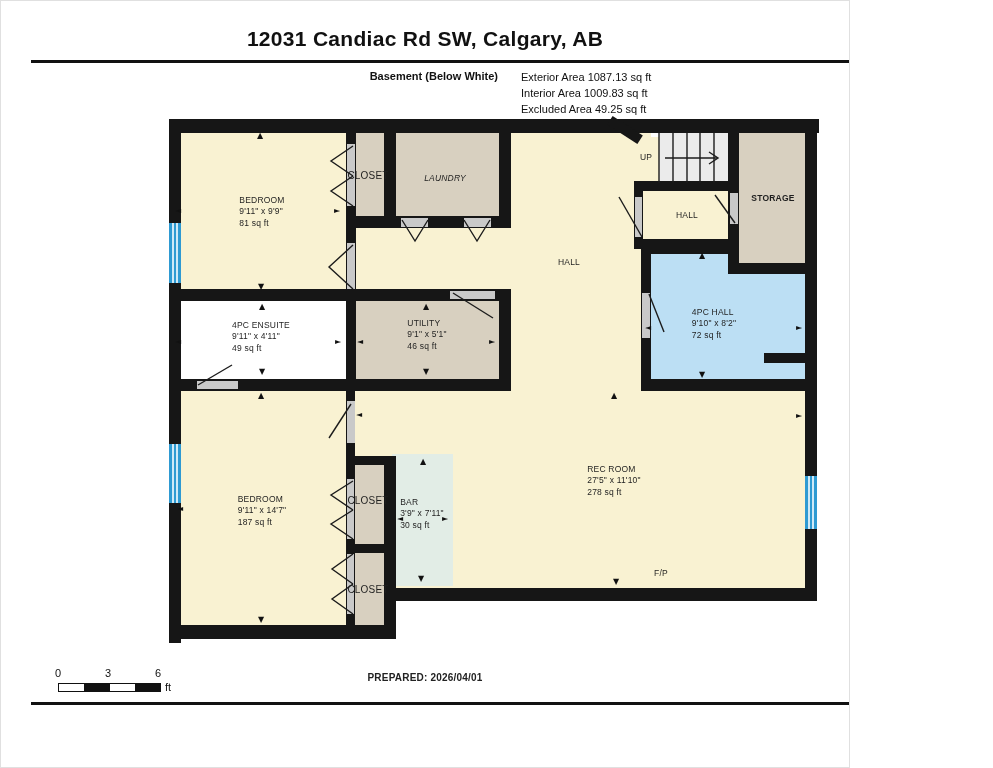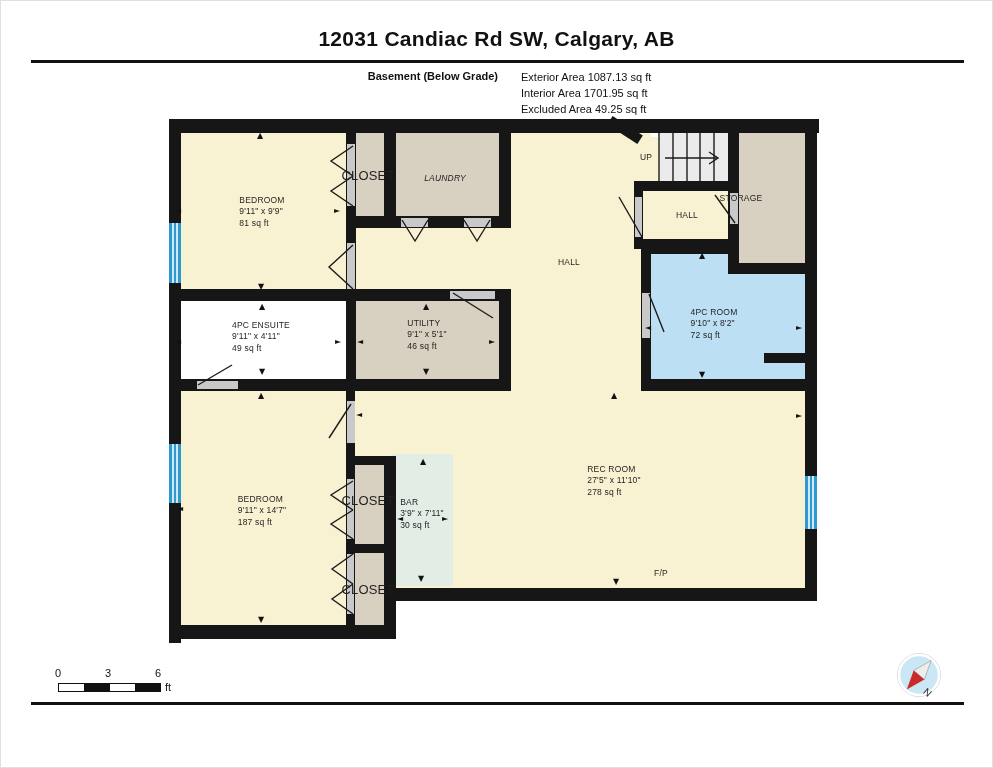--- a/index.html
+++ b/index.html
@@ -1,30 +1,30 @@
 <!DOCTYPE html>
 <html><head>
 <meta charset="utf-8">
 <style>
   html,body{margin:0;padding:0;background:#fff;}
-  #page{position:relative;width:993px;height:768px;background:#ffffff;overflow:hidden;
+  #page{position:relative;width:850px;height:768px;background:#ffffff;overflow:hidden;
         font-family:"Liberation Sans",sans-serif;border:1px solid #e0e0e0;box-sizing:border-box;}
   .w{position:absolute;background:#161616;}
   .jamb{position:absolute;background:#c9c9c9;}
   .fill{position:absolute;}
   .cream{background:#f9f2d2;}
   .beige{background:#d8d0c0;}
   .whitefill{background:#ffffff;}
   .bathblue{background:#bcdff4;}
   .barteal{background:#e2ede6;}
   .stairs{background:#ebebeb;}
   .window{position:absolute;background:linear-gradient(90deg,#2e9ad2 0 3px,#cfe9f7 3px 5px,#2e9ad2 5px 7px,#cfe9f7 7px 9px,#2e9ad2 9px 12px);}
   .lbl{position:absolute;transform:translate(-50%,-50%);text-align:left;
        font:8.5px/1.35 "Liberation Sans",sans-serif;color:#1f1f1f;white-space:nowrap;letter-spacing:.2px;}
-  .lbl.sm{font-size:13px;}
+  .lbl.sm{font-size:10px;}
   .ar{position:absolute;transform:translate(-50%,-50%);font-family:"DejaVu Sans",sans-serif;
       font-size:8px;color:#111;line-height:1;}
   #title{position:absolute;left:0;top:26px;width:100%;text-align:center;
          font-size:21px;font-weight:bold;color:#111;letter-spacing:.3px;}
   .rule{position:absolute;left:30px;width:933px;background:#111;}
   #floor-name{position:absolute;left:330px;top:69px;width:167px;text-align:right;
               font-size:11px;font-weight:bold;color:#111;}
   .area-line{position:absolute;left:520px;font-size:11px;color:#111;}
   #prepared{position:absolute;left:0;top:671px;width:100%;text-align:center;
             font-size:10px;font-weight:bold;color:#222;letter-spacing:.2px;}
@@ -37,23 +37,23 @@
   #compass-n{position:absolute;left:923px;top:686px;font-size:10px;color:#222;transform:rotate(40deg);}
   svg.overlay{position:absolute;left:0;top:0;pointer-events:none;}
 </style>
 </head>
 <body>
 
 <div id="page">
 
   <div id="title">12031 Candiac Rd SW, Calgary, AB</div>
   <div class="rule" style="top:59px;height:3px;"></div>
-  <div id="floor-name">Basement (Below Grade)</div>
+  <div id="floor-name">Basement (Below White)</div>
   <div class="area-line" style="top:70px;">Exterior Area 1087.13 sq ft</div>
-  <div class="area-line" style="top:86px;">Interior Area 1701.95 sq ft</div>
+  <div class="area-line" style="top:86px;">Interior Area 1009.83 sq ft</div>
   <div class="area-line" style="top:102px;">Excluded Area 49.25 sq ft</div>
 
   <div class="fill cream" style="left:174px;top:124px;width:476px;height:469px;"></div>
   <div class="fill cream" style="left:389px;top:390px;width:421px;height:203px;"></div>
   <div class="fill cream" style="left:174px;top:390px;width:221px;height:242px;"></div>
   <div class="fill cream" style="left:633px;top:136px;width:30px;height:48px;"></div>
   <div class="fill cream" style="left:640px;top:186px;width:92px;height:56px;"></div>
   <div class="fill stairs" style="left:658px;top:132px;width:69px;height:50px;"></div>
   <div class="fill whitefill" style="left:178px;top:298px;width:169px;height:84px;"></div>
   <div class="fill bathblue" style="left:648px;top:251px;width:158px;height:129px;"></div>
@@ -170,23 +170,23 @@
   <div class="lbl" style="left:261px;top:211px;">
     <div>BEDROOM</div>
     <div>9'11" x 9'9"</div>
     <div>81 sq ft</div>
   </div>
   <div class="lbl sm" style="left:367px;top:175px;">CLOSET</div>
   <div class="lbl" style="left:444px;top:178px;font-style:italic;">LAUNDRY</div>
   <div class="lbl" style="left:568px;top:262px;">HALL</div>
   <div class="lbl" style="left:645px;top:157px;">UP</div>
   <div class="lbl" style="left:686px;top:215px;">HALL</div>
-  <div class="lbl" style="left:740px;top:198px;">STORAGE</div>
+  <div class="lbl" style="left:772px;top:198px;font-weight:bold;">STORAGE</div>
   <div class="lbl" style="left:713px;top:323px;">
-    <div>4PC ROOM</div>
+    <div>4PC HALL</div>
     <div>9'10" x 8'2"</div>
     <div>72 sq ft</div>
   </div>
   <div class="lbl" style="left:260px;top:336px;">
     <div>4PC ENSUITE</div>
     <div>9'11" x 4'11"</div>
     <div>49 sq ft</div>
   </div>
   <div class="lbl" style="left:426px;top:334px;">
     <div>UTILITY</div>
@@ -211,20 +211,21 @@
     <div>278 sq ft</div>
   </div>
   <div class="lbl" style="left:660px;top:573px;">F/P</div>
 
   <span class="scale-num" style="left:57px;">0</span>
   <span class="scale-num" style="left:107px;">3</span>
   <span class="scale-num" style="left:157px;">6</span>
   <div id="scale-bar"></div>
   <span id="scale-unit">ft</span>
 
+  <div id="prepared">PREPARED: 2026/04/01</div>
 
   <svg id="compass" width="50" height="50" viewBox="0 0 50 50">
     <circle cx="25" cy="25" r="21.5" fill="none" stroke="#d7d7d7" stroke-width="1"></circle>
     <circle cx="25" cy="25" r="20" fill="#c9e7f5" stroke="#ffffff" stroke-width="2.5"></circle>
     <g transform="rotate(40 25 25)">
       <polygon points="25,6 18,25 32,25" fill="#ededed" stroke="#9a9a9a" stroke-width="0.6"></polygon>
       <polygon points="18,25 32,25 25,44" fill="#c92a2a"></polygon>
     </g>
   </svg>
   <span id="compass-n">N</span>

